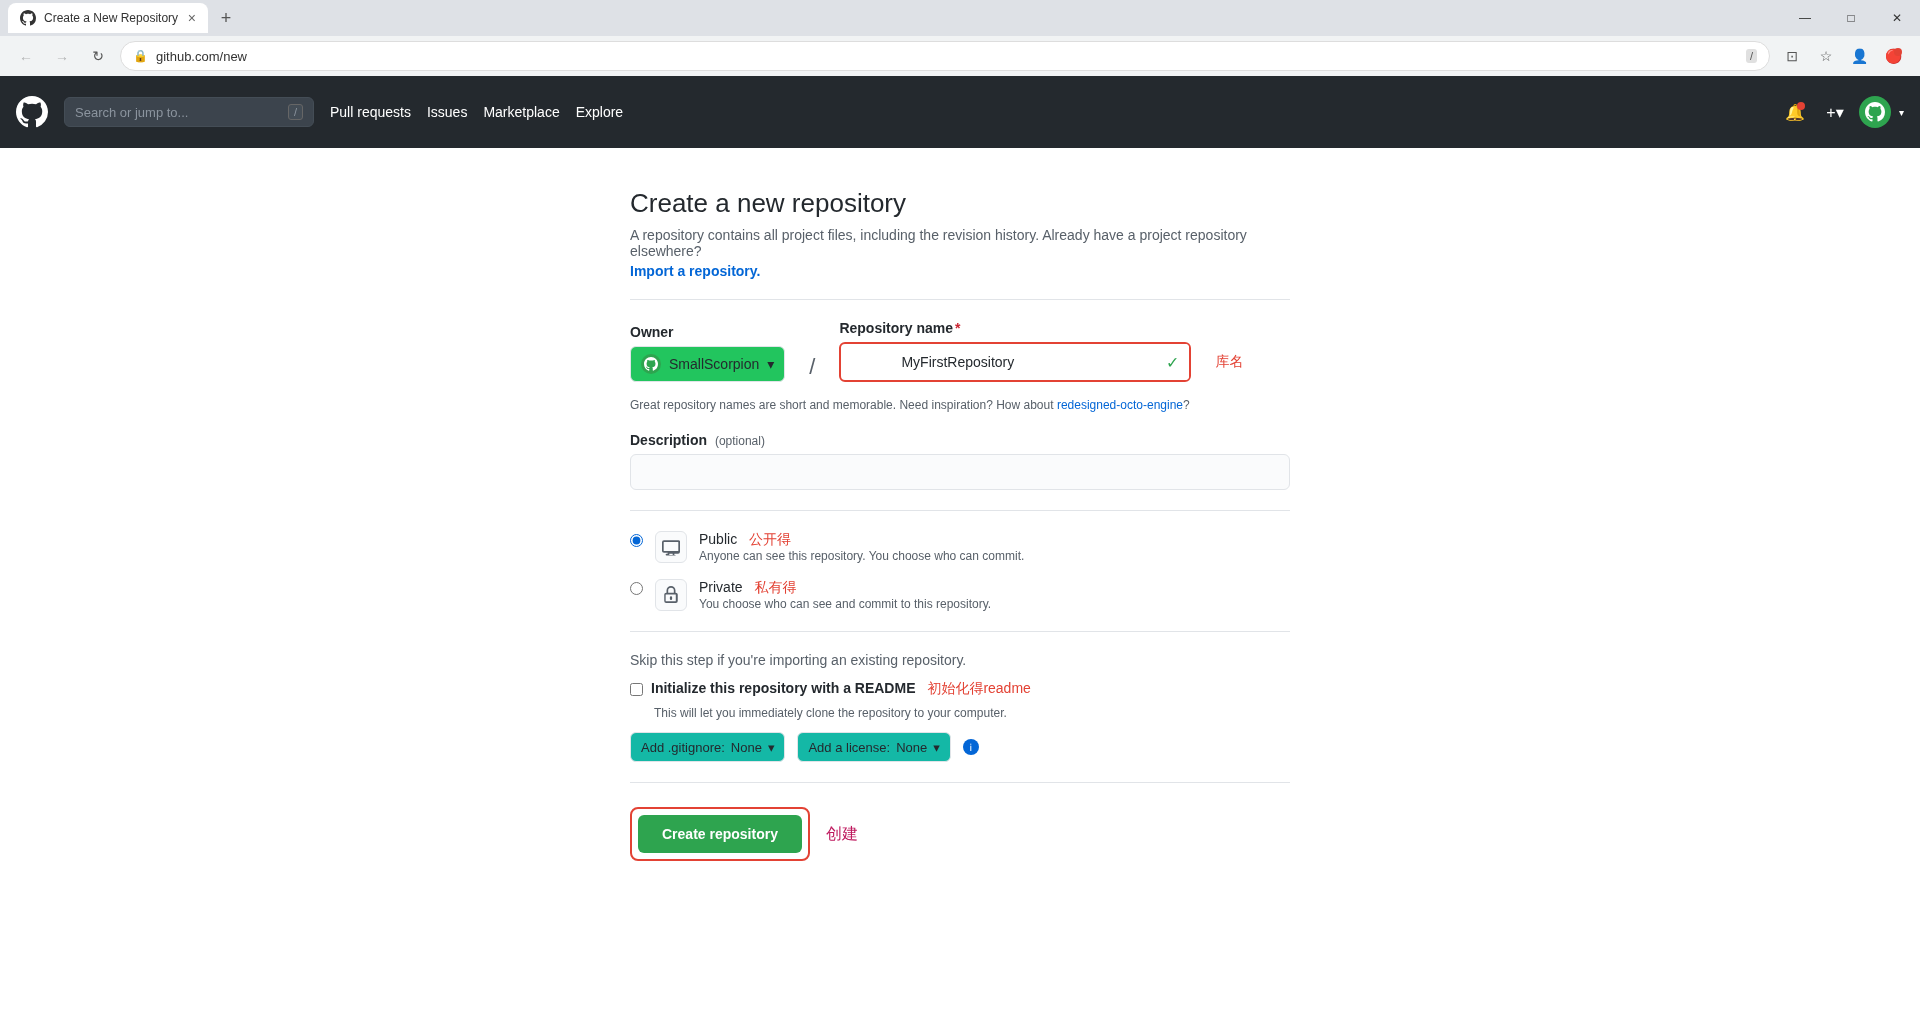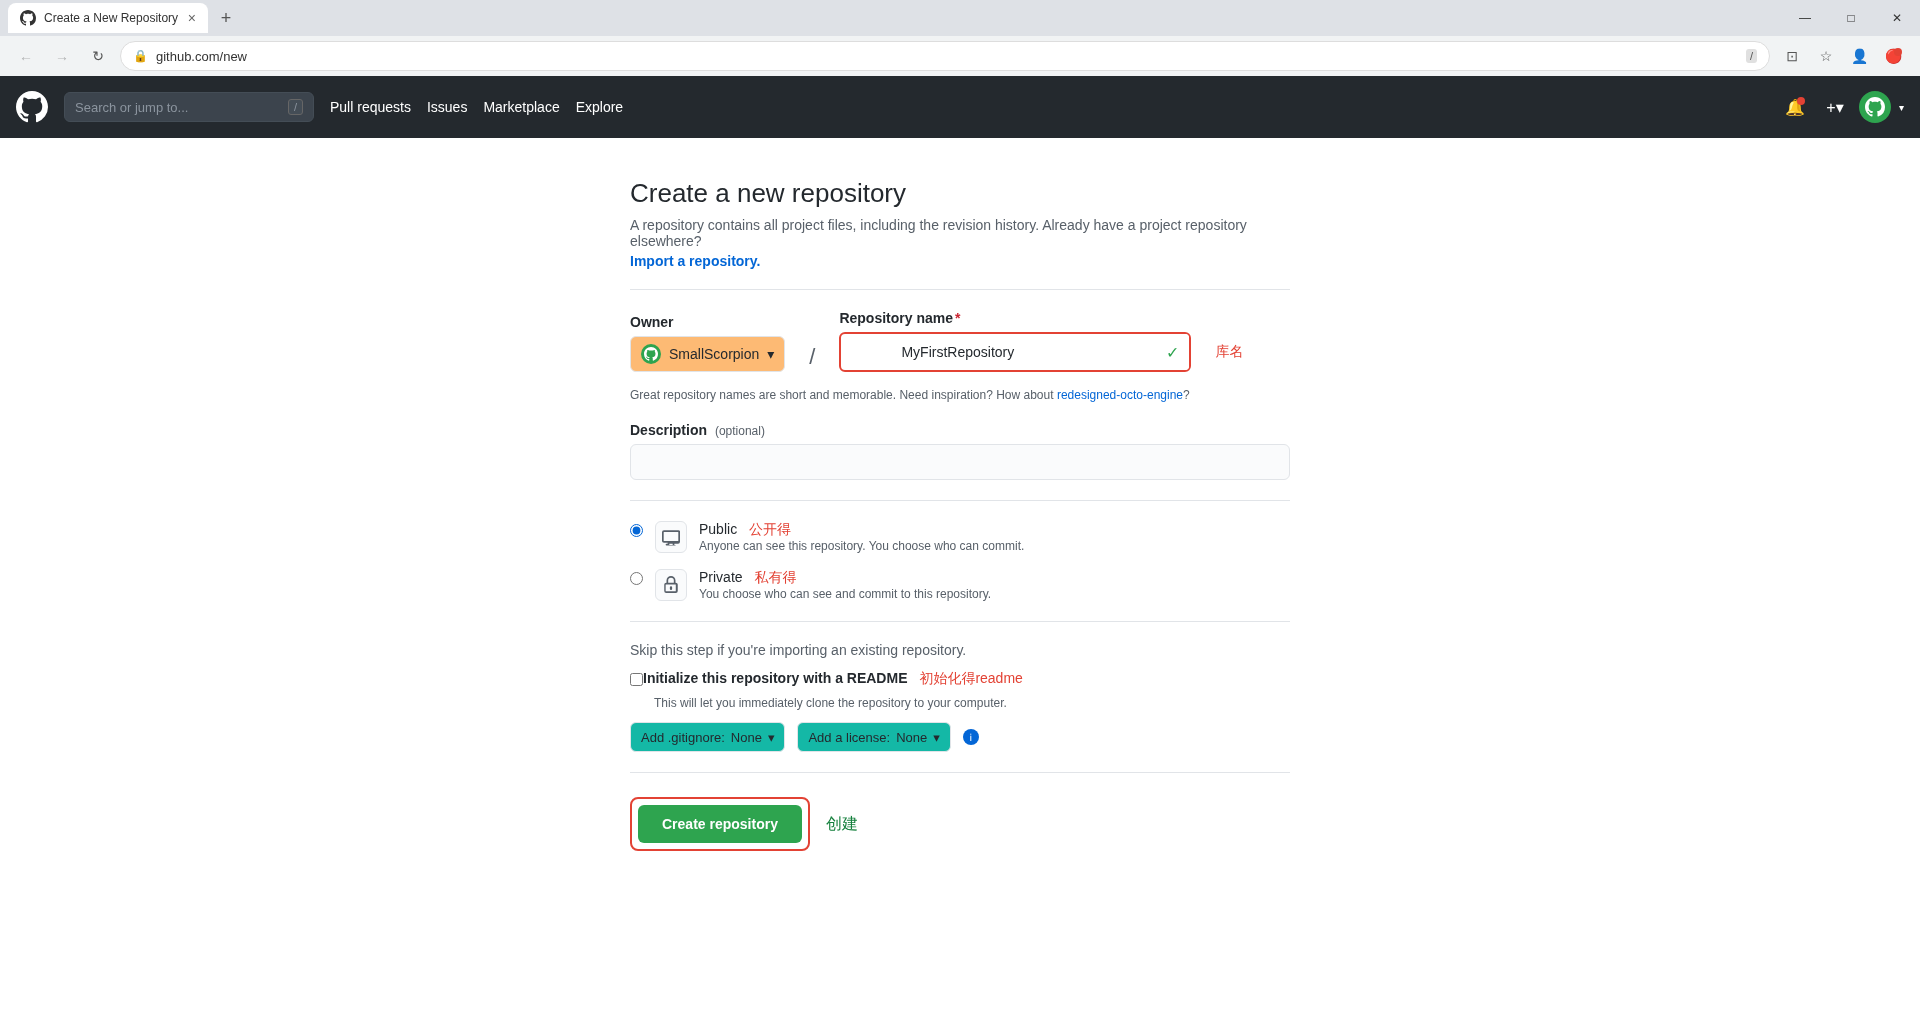--- a/index.html
+++ b/index.html
@@ -16,21 +16,21 @@
     .address-bar { flex: 1; height: 30px; background: #fff; border-radius: 15px; display: flex; align-items: center; padding: 0 12px; gap: 8px; border: 1px solid #ddd; font-size: 13px; color: #333; }
     .address-bar .lock-icon { color: #555; font-size: 12px; }
     .address-text { flex: 1; color: #333; }
     .address-slash { background: #e0e0e0; color: #555; font-size: 11px; padding: 1px 4px; border-radius: 3px; }
     .browser-actions { display: flex; gap: 6px; align-items: center; }
     .browser-action-btn { width: 28px; height: 28px; border-radius: 50%; display: flex; align-items: center; justify-content: center; cursor: pointer; border: none; background: none; color: #555; font-size: 14px; }
     .window-controls { position: fixed; top: 0; right: 0; display: flex; height: 36px; }
     .win-btn { width: 46px; height: 36px; display: flex; align-items: center; justify-content: center; cursor: pointer; font-size: 12px; color: #333; }
 
     
-    .github-nav { background: #24292e; display: flex; align-items: center; height: 62px; padding: 0 16px; gap: 16px; }
+    .github-nav { background: #24292e; display: flex; align-items: center; height: 72px; padding: 0 16px; gap: 16px; }
     .github-logo { width: 32px; height: 32px; color: #fff; }
     .search-bar { background: #3c444d; border: 1px solid #444d56; border-radius: 6px; height: 30px; display: flex; align-items: center; padding: 0 10px; gap: 8px; min-width: 250px; }
     .search-bar input { background: none; border: none; outline: none; color: #ccc; font-size: 13px; flex: 1; }
     .search-bar input::placeholder { color: #8b949e; }
     .search-slash { background: #444d56; color: #8b949e; font-size: 11px; padding: 1px 5px; border-radius: 3px; border: 1px solid #666; }
     .nav-links { display: flex; gap: 16px; }
     .nav-link { color: #fff; font-size: 14px; font-weight: 500; cursor: pointer; text-decoration: none; }
     .nav-right { margin-left: auto; display: flex; align-items: center; gap: 8px; }
     .nav-icon-btn { color: #fff; cursor: pointer; font-size: 16px; width: 32px; height: 32px; display: flex; align-items: center; justify-content: center; border-radius: 4px; }
     .notification-dot { position: relative; }
@@ -44,21 +44,21 @@
     .page-desc { font-size: 14px; color: #586069; margin-bottom: 4px; }
     .import-link { color: #0366d6; cursor: pointer; text-decoration: none; font-size: 14px; font-weight: bold; }
     .divider { border: none; border-top: 1px solid #e1e4e8; margin: 20px 0; }
 
     
     .field-row { display: flex; gap: 20px; align-items: flex-end; margin-bottom: 16px; }
     .field-group { display: flex; flex-direction: column; gap: 6px; }
     .field-label { font-size: 14px; font-weight: 600; color: #24292e; }
     .field-label .required { color: #cb2431; margin-left: 2px; }
     .field-label .optional { font-size: 12px; font-weight: 400; color: #586069; margin-left: 4px; }
-    .owner-select { display: flex; align-items: center; gap: 8px; background: #fdba74; border: 1px solid #e1e4e8; border-radius: 6px; padding: 5px 10px; cursor: pointer; height: 36px; }
+    .owner-select { display: flex; align-items: center; gap: 8px; background: #22c55e; border: 1px solid #e1e4e8; border-radius: 6px; padding: 5px 10px; cursor: pointer; height: 36px; }
     .owner-avatar { width: 20px; height: 20px; background: #2ea44f; border-radius: 50%; display: flex; align-items: center; justify-content: center; }
     .slash-sep { font-size: 22px; color: #586069; padding: 0 4px; margin-bottom: 2px; }
     .repo-name-input-wrap { border: 2px solid #e34234; border-radius: 6px; position: relative; padding-left: 48px; }
     .repo-name-input { width: 300px; height: 36px; border: none; border-radius: 4px; padding: 5px 36px 5px 12px; font-size: 14px; color: #24292e; outline: none; background: #fff; }
     .check-icon { position: absolute; right: 10px; top: 50%; transform: translateY(-50%); color: #2ea44f; font-size: 16px; }
     .hint-text { font-size: 12px; color: #586069; margin-bottom: 20px; }
     .hint-text a { color: #0366d6; cursor: pointer; text-decoration: none; }
 
     
     .desc-input { width: 100%; height: 36px; border: 1px solid #e1e4e8; border-radius: 6px; padding: 5px 12px; font-size: 14px; color: #24292e; outline: none; background: #fafbfc; }
@@ -68,36 +68,36 @@
     .radio-option { display: flex; align-items: flex-start; gap: 12px; margin-bottom: 16px; }
     .radio-option input[type="radio"] { margin-top: 3px; accent-color: #0366d6; }
     .radio-icon { width: 32px; height: 32px; border: 1px solid #e1e4e8; border-radius: 6px; display: flex; align-items: center; justify-content: center; font-size: 18px; color: #586069; background: #fafbfc; }
     .radio-content .radio-title { font-size: 14px; font-weight: 400; color: #24292e; }
     .radio-content .radio-subtitle { font-size: 12px; color: #586069; }
     .chinese-note { color: #e34234; font-size: 14px; margin-left: 8px; }
 
     
     .init-section { margin: 16px 0; }
     .init-note { font-size: 14px; color: #586069; margin-bottom: 12px; }
-    .checkbox-row { display: flex; align-items: center; margin-bottom: 8px; }
+    .checkbox-row { display: flex; align-items: center; gap: 8px; margin-bottom: 8px; }
     .checkbox-row input[type="checkbox"] { accent-color: #0366d6; }
     .checkbox-label { font-size: 14px; font-weight: 600; color: #24292e; }
     .checkbox-label .chinese { color: #e34234; font-size: 14px; font-weight: 400; margin-left: 8px; }
     .checkbox-desc { font-size: 12px; color: #586069; margin-left: 24px; margin-bottom: 12px; }
 
     
     .dropdown-row { display: flex; gap: 12px; align-items: center; margin-top: 8px; }
     .dropdown-btn { display: flex; align-items: center; gap: 6px; background: #14b8a6; border: 1px solid #e1e4e8; border-radius: 6px; padding: 5px 10px; cursor: pointer; font-size: 13px; color: #24292e; height: 30px; }
     .info-icon { width: 16px; height: 16px; border-radius: 50%; background: #0366d6; color: #fff; font-size: 10px; display: flex; align-items: center; justify-content: center; cursor: pointer; }
 
     
     .create-section { margin-top: 24px; }
     .create-btn-wrap { border: 2px solid #e34234; display: inline-block; padding: 6px; border-radius: 8px; }
     .create-btn { background: #2ea44f; color: #fff; border: none; border-radius: 6px; padding: 10px 24px; font-size: 14px; font-weight: 600; cursor: pointer; height: 38px; }
-    .create-chinese { color: #15803d; font-size: 16px; margin-left: 16px; vertical-align: middle; }
+    .create-chinese { color: #be185d; font-size: 16px; margin-left: 16px; vertical-align: middle; }
 
     .repo-name-annotation { color: #e34234; font-size: 14px; margin-left: 12px; vertical-align: middle; }
   </style>
 </head>
 <body>
 
 <div>
 
   <div class="tab-bar">
     <div class="tab">

